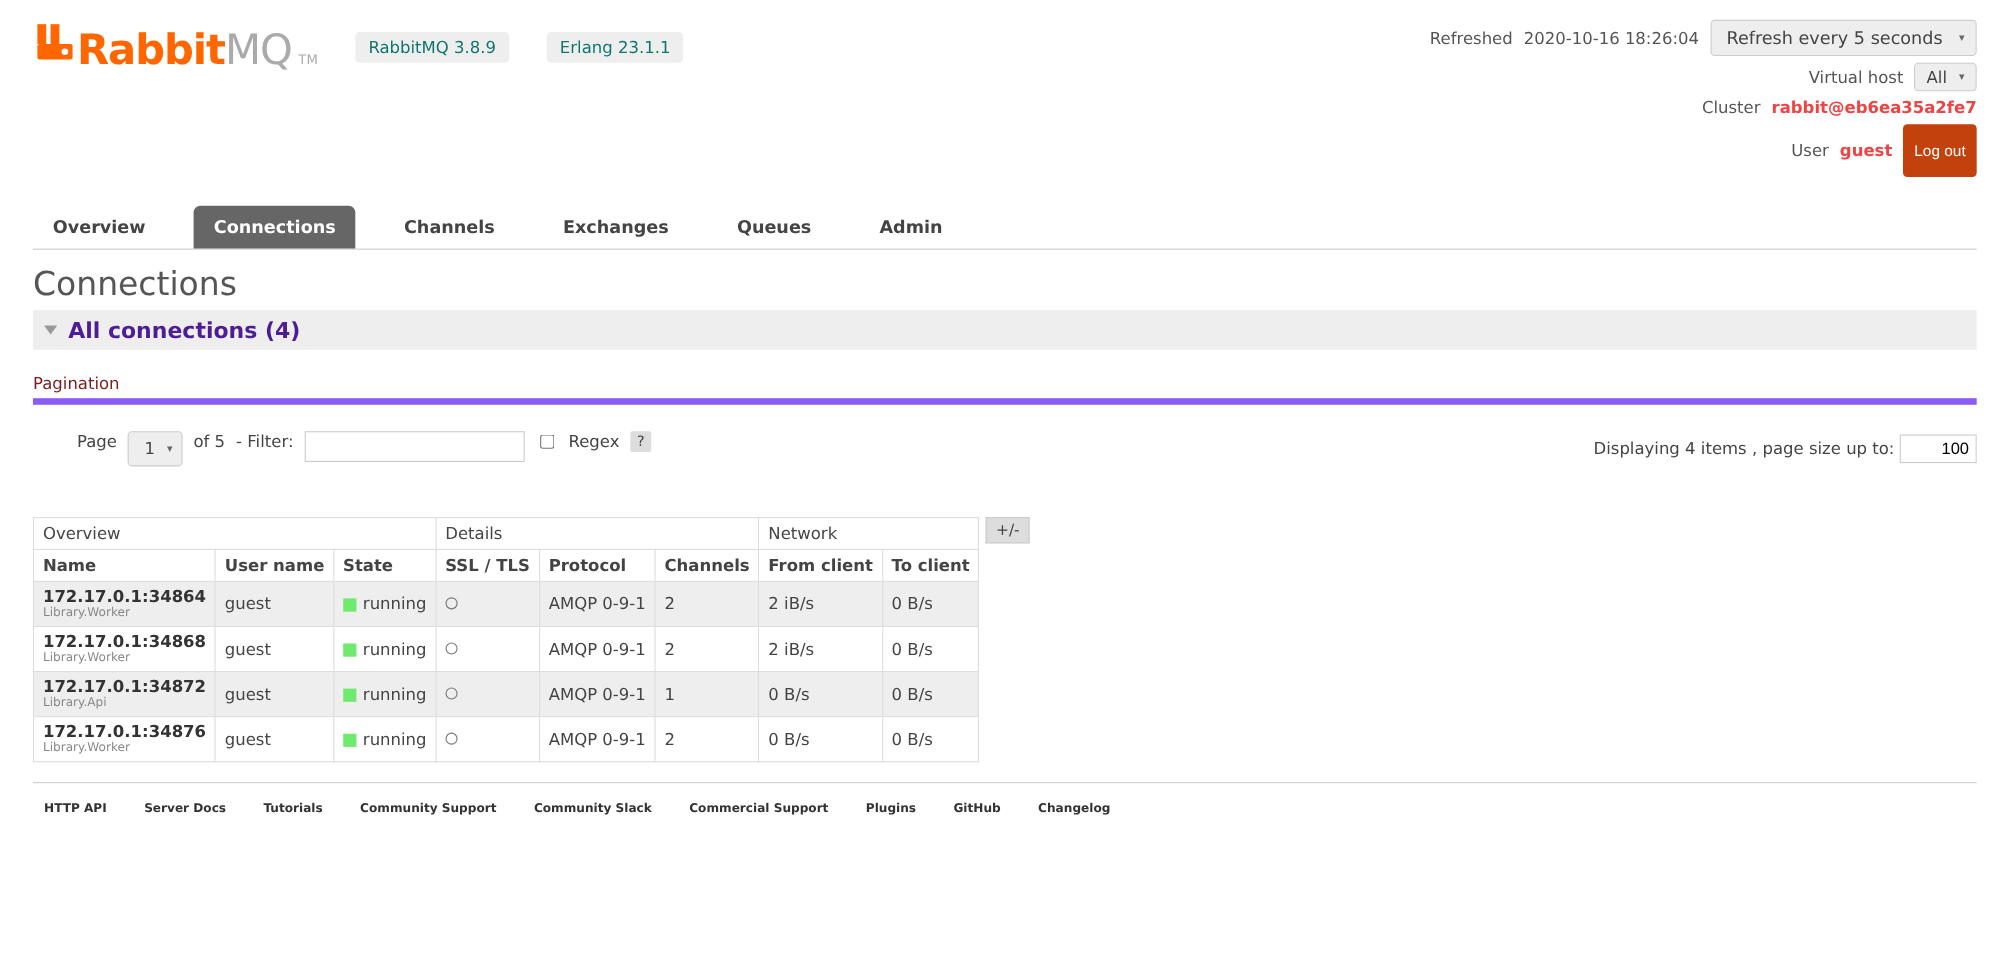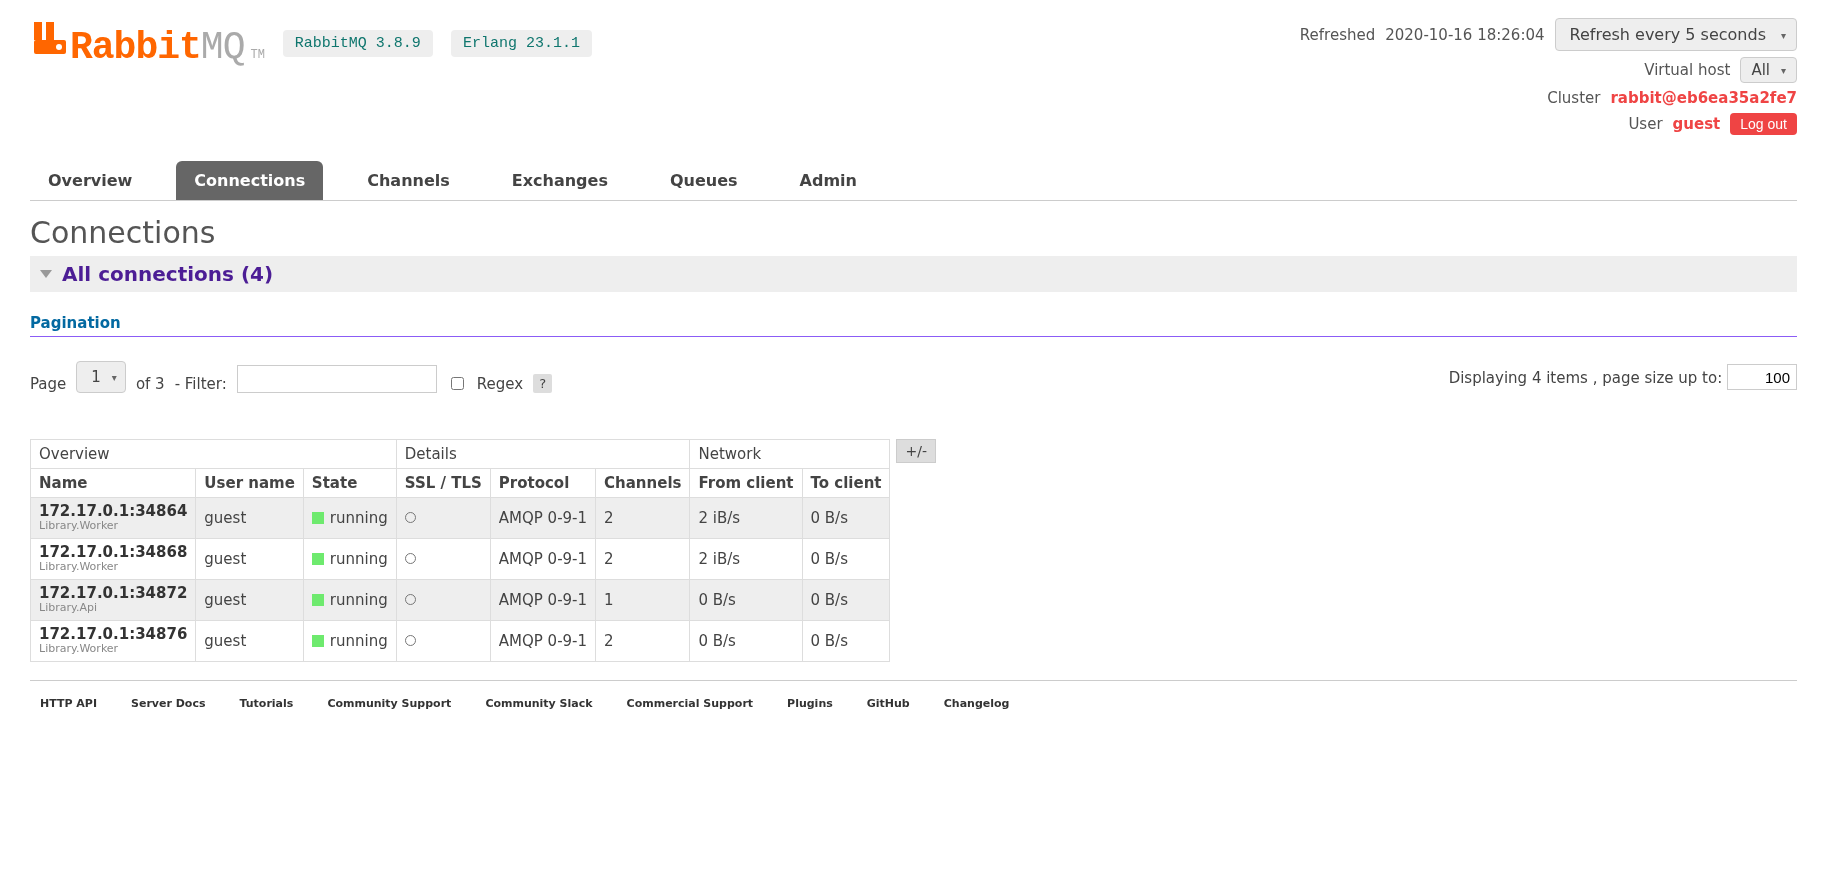--- a/index.html
+++ b/index.html
@@ -6,54 +6,54 @@
   body {
     font-family: "DejaVu Sans", Verdana, Arial, sans-serif;
     font-size: 14px;
     color: #444;
     margin: 0;
     padding: 0 30px;
     background: #fff;
   }
   
   .header { display:flex; justify-content:space-between; align-items:flex-start; padding-top:18px; }
-  .header-left { display:flex; align-items:center; gap:18px; flex-wrap:wrap;font-family:Liberation Mono, monospace;}
+  .header-left { display:flex; align-items:center; gap:34px; flex-wrap:wrap;}
   .logo-wrap { display:flex; align-items:baseline; }
   .logo-icon { display:inline-flex; }
   .logo-text { font-size:38px; font-weight:700; letter-spacing:-1px; }
   .logo-rabbit { color:#f60; }
   .logo-mq { color:#aaa; font-weight:400;}
   .logo-tm { font-size:12px; color:#aaa; margin-left:6px;}
   .badge { background:#eee; color:#0f766e; border-radius:4px; padding:5px 12px; font-size:15px;}
   .header-right { text-align:right; font-size:15px; color:#555;}
   .header-right .row { margin-bottom:6px; display:flex; justify-content:flex-end; align-items:center; gap:10px;}
   .select-btn {
     background:#eee; border:1px solid #ccc; border-radius:4px;
     padding:6px 30px 6px 14px; font-size:16px; color:#444; position:relative; cursor:pointer;
   }
   .select-btn.small { padding:3px 26px 3px 10px; font-size:15px;}
   .select-btn .chev { position:absolute; right:10px; top:50%; transform:translateY(-50%); font-size:10px; color:#666;}
-  .logout-btn { background:#ef4444; color:#fff; border-radius:4px; padding:3px 10px; font-size:14px; cursor:pointer; border:none;}
+  .logout-btn { background:#c2410c; color:#fff; border-radius:4px; padding:16px 10px; font-size:14px; cursor:pointer; border:none;}
   b { font-weight:700; color:#ef4444;}
 
   
   .tabs { margin-top:20px; border-bottom:1px solid #ccc; display:flex; gap:26px; padding-bottom:0;}
   .tab { padding:10px 18px; font-size:16px; font-weight:700; color:#444; cursor:pointer; border-radius:6px 6px 0 0;}
   .tab.active { background:#666; color:#fff; }
 
   h1 { font-size:30px; font-weight:400; color:#555; margin:14px 0 6px 0;}
   .section-header {
     background:#eee; padding:6px 10px; display:flex; align-items:center; gap:10px; cursor:pointer;
   }
   .section-header .tri { display:inline-block; width:0;height:0; border-left:6px solid transparent; border-right:6px solid transparent; border-top:8px solid #999;}
   .section-header .title { font-weight:700; font-size:20px; color:#4c1d95;}
 
-  .pagination-hdr { margin-top:22px; font-size:15px; color:#0369a1; border-bottom:1px solid #8b5cf6; padding-bottom:4px;font-weight:bold;}
+  .pagination-hdr { margin-top:22px; font-size:15px; color:#7f1d1d; border-bottom:6px solid #8b5cf6; padding-bottom:4px;}
   .pagination-bar { display:flex; justify-content:space-between; align-items:center; margin-top:24px; font-size:15px;}
-  .pag-left { display:flex; align-items:flex-end; gap:10px;}
+  .pag-left { display:flex; align-items:flex-start; gap:10px;margin-left:40px;}
   .page-select { background:#eee; border:1px solid #ccc; border-radius:4px; padding:6px 24px 6px 14px; position:relative; cursor:pointer;}
   .page-select .chev{ position:absolute; right:8px; top:50%; transform:translateY(-50%); font-size:10px; color:#666;}
   input.filter { border:1px solid #ccc; height:28px; width:200px; padding:2px 6px; font-size:14px;}
   input.num { border:1px solid #ccc; height:26px; width:70px; text-align:right; padding:2px 6px; font-size:15px;}
   .regex-q { background:#ddd; padding:2px 6px; border-radius:2px; font-size:13px; cursor:help;}
 
   
   .table-wrap { margin-top:46px; display:flex; align-items:flex-start; gap:6px;}
   table.main { border-collapse:collapse; }
   table.main th, table.main td { border:1px solid #ddd; padding:5px 8px; text-align:left; font-size:15px;}
@@ -142,21 +142,21 @@
 
 <div class="pagination-hdr">Pagination</div>
 
 <div class="pagination-bar">
   <div class="pag-left">
     <span>Page</span>
     <span class="page-select">
       <span>1</span>
       <span class="chev">▾</span>
     </span>
-    <span>of 3</span>
+    <span>of 5</span>
     <span>- Filter:</span>
     <input class="filter" type="text" value="" style="">
     <input type="checkbox" style="">
     <span>Regex</span>
     <span class="regex-q">?</span>
   </div>
   <div class="pag-right">
     <span>Displaying 4 items , page size up to:</span>
     <input class="num" type="text" value="100" style="">
   </div>

